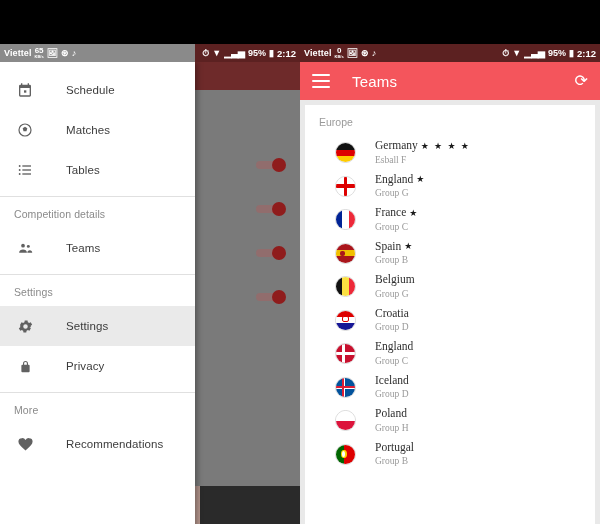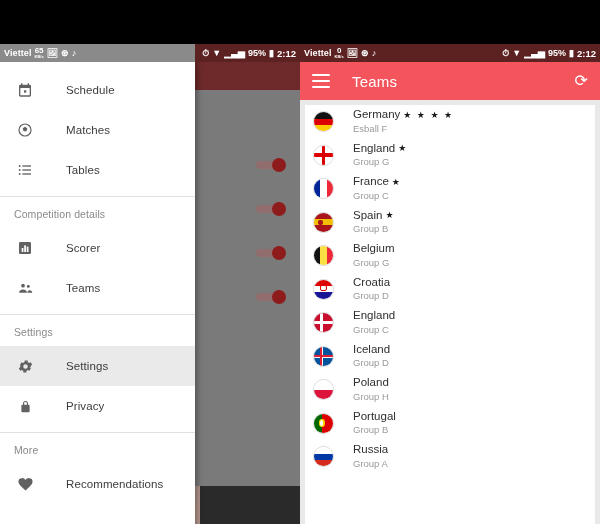--- a/index.html
+++ b/index.html
@@ -88,21 +88,21 @@
   }
   .hamburger { width: 18px; height: 14px; display: flex; flex-direction: column; justify-content: space-between; cursor: pointer; }
   .hamburger span { display: block; height: 2px; background: #fff; border-radius: 1px; }
   .appbar-title { margin-left: 22px; font-size: 15px; font-weight: normal; letter-spacing: .2px; }
   .refresh-icon { margin-left: auto; font-size: 16px; line-height: 1; cursor: pointer; }
 
   .teams-body { background: #e9e9e9; height: 486px; padding: 5px 5px 0 5px; position: relative; }
   .teams-card { background: #fff; height: 100%; overflow: hidden; position: relative; }
   .region-header { font-size: 10.5px; color: #9a9a9a; padding: 11px 0 8px 14px; }
   .team-row {
-    display: flex; align-items: center; height: 33.5px; padding-left: 8px; cursor: pointer;
+    display: flex; align-items: center; height: 33.5px; padding-left: 30px; cursor: pointer; font-family: Liberation Serif, serif;
   }
   .flag {
     width: 21px; height: 21px; border-radius: 50%; flex: 0 0 21px;
     overflow: hidden; position: relative; border: .5px solid #d8d8d8;
   }
   .team-text { margin-left: 19px; display: flex; flex-direction: column; justify-content: center; }
   .team-name { font-size: 11.5px; color: #2e2e2e; line-height: 1.15; display: flex; align-items: center; gap: 3px; }
   .team-stars { font-size: 9px; color: #1a1a1a; letter-spacing: 1.5px; }
   .team-group { font-size: 9.5px; color: #9a9a9a; line-height: 1.3; margin-top: 1px; }
 
@@ -250,31 +250,20 @@
               </svg>
           </span>
           <span class="nav-label">Tables</span>
         </div>
 
         <div class="nav-divider"></div>
         <div class="nav-section">Competition details</div>
 
         <div class="nav-item">
           <span class="nav-icon">
-            <svg width="16" height="16" viewBox="0 0 24 24" fill="currentColor">
-                <rect x="3" y="3" width="18" height="18" rx="2"></rect>
-                <rect x="7" y="12" width="2.6" height="6" fill="#fff"></rect>
-                <rect x="10.8" y="8" width="2.6" height="10" fill="#fff"></rect>
-                <rect x="14.6" y="10" width="2.6" height="8" fill="#fff"></rect>
-              </svg>
-          </span>
-          <span class="nav-label">Scorer</span>
-        </div>
-        <div class="nav-item">
-          <span class="nav-icon">
             <svg width="17" height="17" viewBox="0 0 24 24" fill="currentColor">
                 <circle cx="8.5" cy="8" r="2.6"></circle>
                 <circle cx="16" cy="9" r="2.1"></circle>
                 <path d="M3 18c0-3 2.6-4.6 5.5-4.6S14 15 14 18z"></path>
                 <path d="M14.5 18c0-2.3 1.6-3.6 3.6-3.6S21.5 15.7 21.5 18z"></path>
               </svg>
           </span>
           <span class="nav-label">Teams</span>
         </div>
 
@@ -354,20 +343,21 @@
           <span></span>
           <span></span>
           <span></span>
         </div>
       <div class="appbar-title">Teams</div>
       <div class="refresh-icon">⟳</div>
     </div>
 
     <div class="teams-body">
       <div class="teams-card">
+        <div class="region-header">Europe</div>
 
         <div class="team-row">
           <span class="flag">
             <span class="f-stripes-h">
                 <div style="background:#111"></div>
                 <div style="background:#D00"></div>
                 <div style="background:#FC0"></div>
               </span>
           </span>
           <span class="team-text">
@@ -523,36 +513,20 @@
           </span>
           <span class="team-text">
             <span class="team-name">
                 <span>Portugal</span>
                 <span class="team-stars"></span>
               </span>
             <span class="team-group">Group B</span>
           </span>
         </div>
 
-        <div class="team-row">
-          <span class="flag">
-            <span class="f-stripes-h">
-                <div style="background:#fff"></div>
-                <div style="background:#0039A6"></div>
-                <div style="background:#D52B1E"></div>
-              </span>
-          </span>
-          <span class="team-text">
-            <span class="team-name">
-                <span>Russia</span>
-                <span class="team-stars"></span>
-              </span>
-            <span class="team-group">Group A</span>
-          </span>
-        </div>
 
       </div>
 
       <div class="ad-banner">
 
         <span class="ad-left-label">Esball</span>
         <span class="ad-text">
           <span class="l1" style="display:block">Cực nhiều trò chơi</span>
           <span class="l2" style="display:block">giải trí online mới</span>
         </span>

